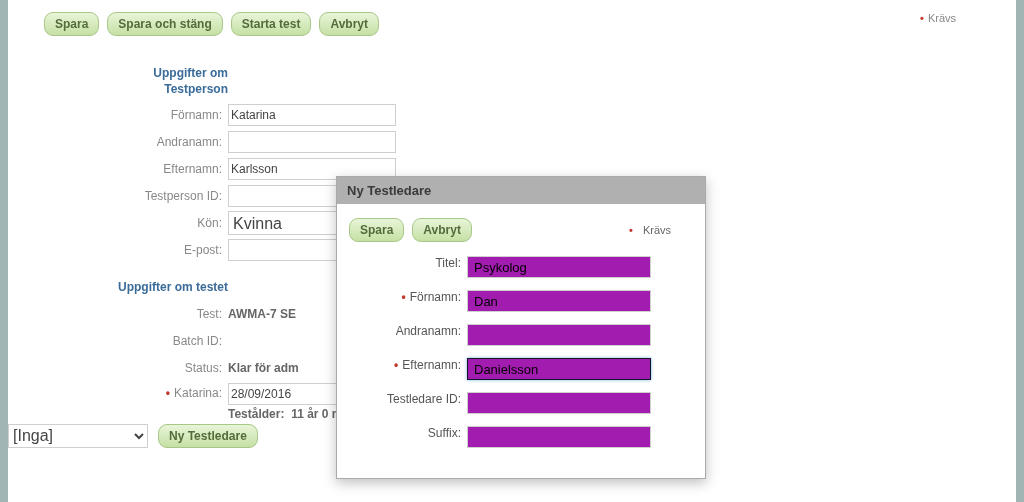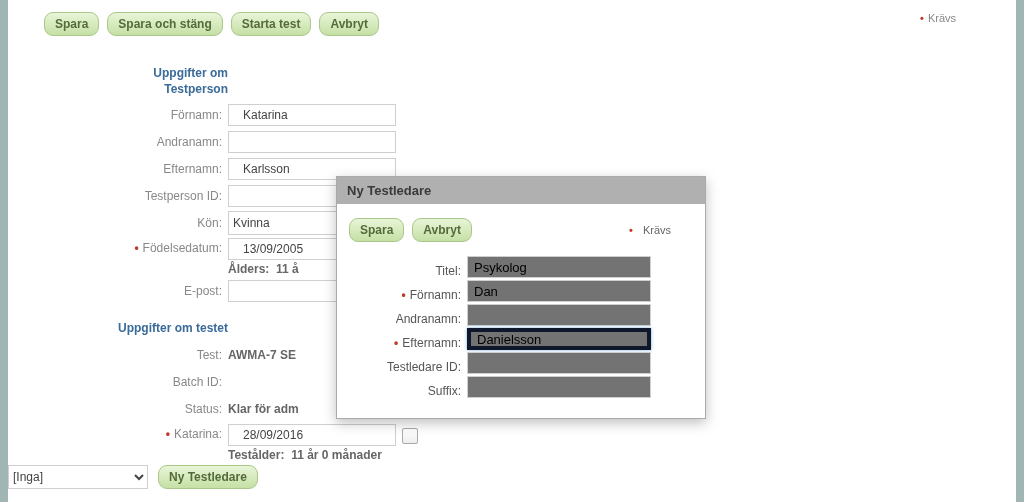--- a/index.html
+++ b/index.html
@@ -72,32 +72,32 @@
     font-size: 12px;
   }
   .value {
     color: #555;
     font-size: 12px;
   }
   .input {
     width: 168px;
     height: 22px;
     border: 1px solid #cfcfcf;
-    padding: 2px 14px;
+    padding: 2px 2px;
     font-size: 12px;
     font-family: inherit;
     background: #fff;
     color: #444;
   }
   .input-narrow { width: 168px; }
   .select {
     width: 170px;
     height: 24px;
     border: 1px solid #cfcfcf;
-    font-size: 12px;
+    font-size: 16px;
     font-family: inherit;
     background: #fff;
     color: #444;
   }
   .sublabel {
     margin-top: 2px;
     color: #666;
     font-size: 12px;
     font-weight: bold;
   }
@@ -139,42 +139,42 @@
     margin-bottom: 14px;
   }
   .req-dialog {
     margin-left: auto;
     color: #666;
     font-size: 11px;
     padding-right: 22px;
   }
   .drow {
     display: flex;
-    align-items: flex-end;
-    margin: 2px 0;
+    align-items: flex-start;
+    margin: 12px 0;
   }
   .dlabel {
     width: 118px;
     text-align: right;
     color: #555;
     padding-right: 6px;
     font-size: 12px;
   }
   .dinput {
     width: 184px;
     height: 22px;
     border: 1px solid #cfcfcf;
     padding: 2px 6px;
     font-size: 13px;
     font-family: inherit;
-    background: #737373;
+    background: #a21caf;
     color: #000;
   }
   .dinput.focused {
-    border: 4px solid #0f172a;
+    border: 1px solid #0f172a;
     box-shadow: 0 0 3px rgba(91,157,217,0.8);
   }
   .testledare-row .btn { margin-left: 10px; }
 </style>
 </head>
 <body>
 
 <div class="canvas">
 
   <div class="req-top">
@@ -215,31 +215,20 @@
       <input class="input" value="" style="">
     </div>
 
     <div class="row">
       <div class="label">Kön:</div>
       <select class="select">
         <option selected="">Kvinna</option>
       </select>
     </div>
 
-    <div class="row" style="align-items:flex-start;">
-      <div class="label" style="padding-top:3px;">
-        <span class="req-marker">•</span><span>Födelsedatum:</span>
-      </div>
-      <div>
-        <input class="input input-narrow" value="13/09/2005" style="">
-        <div class="sublabel">
-          <span>Ålders:</span>&nbsp;&nbsp;<span>11 å</span>
-        </div>
-      </div>
-    </div>
 
     <div class="row">
       <div class="label">E-post:</div>
       <input class="input" value="" style="">
     </div>
 
     <div class="section-title" style="margin-top:18px;">Uppgifter om testet</div>
 
     <div class="row">
       <div class="label">Test:</div>

